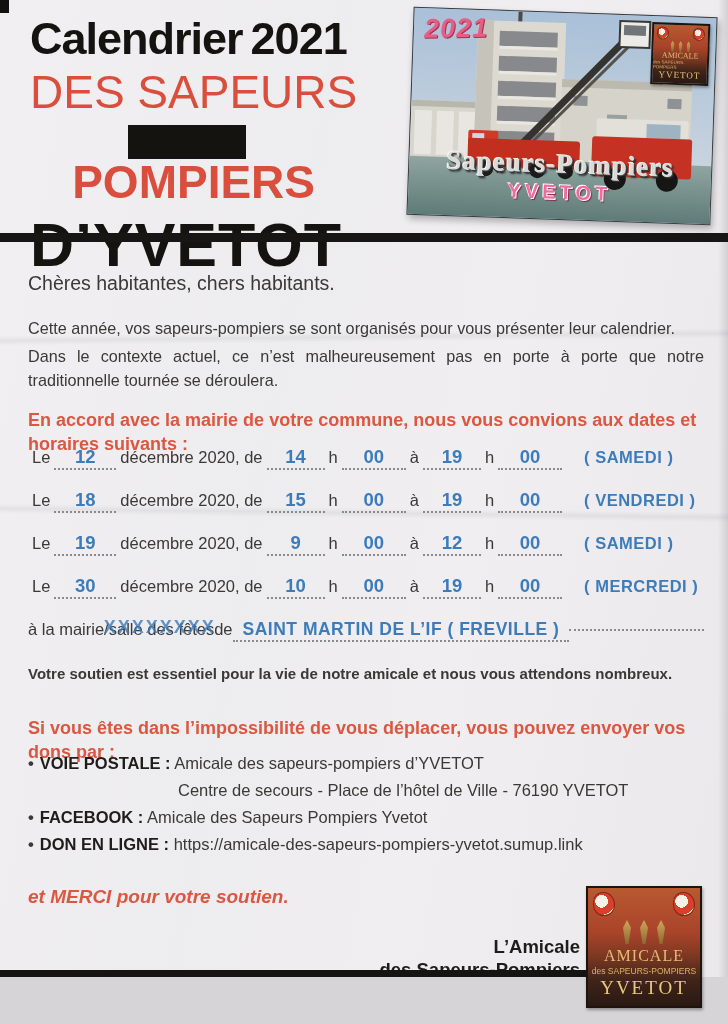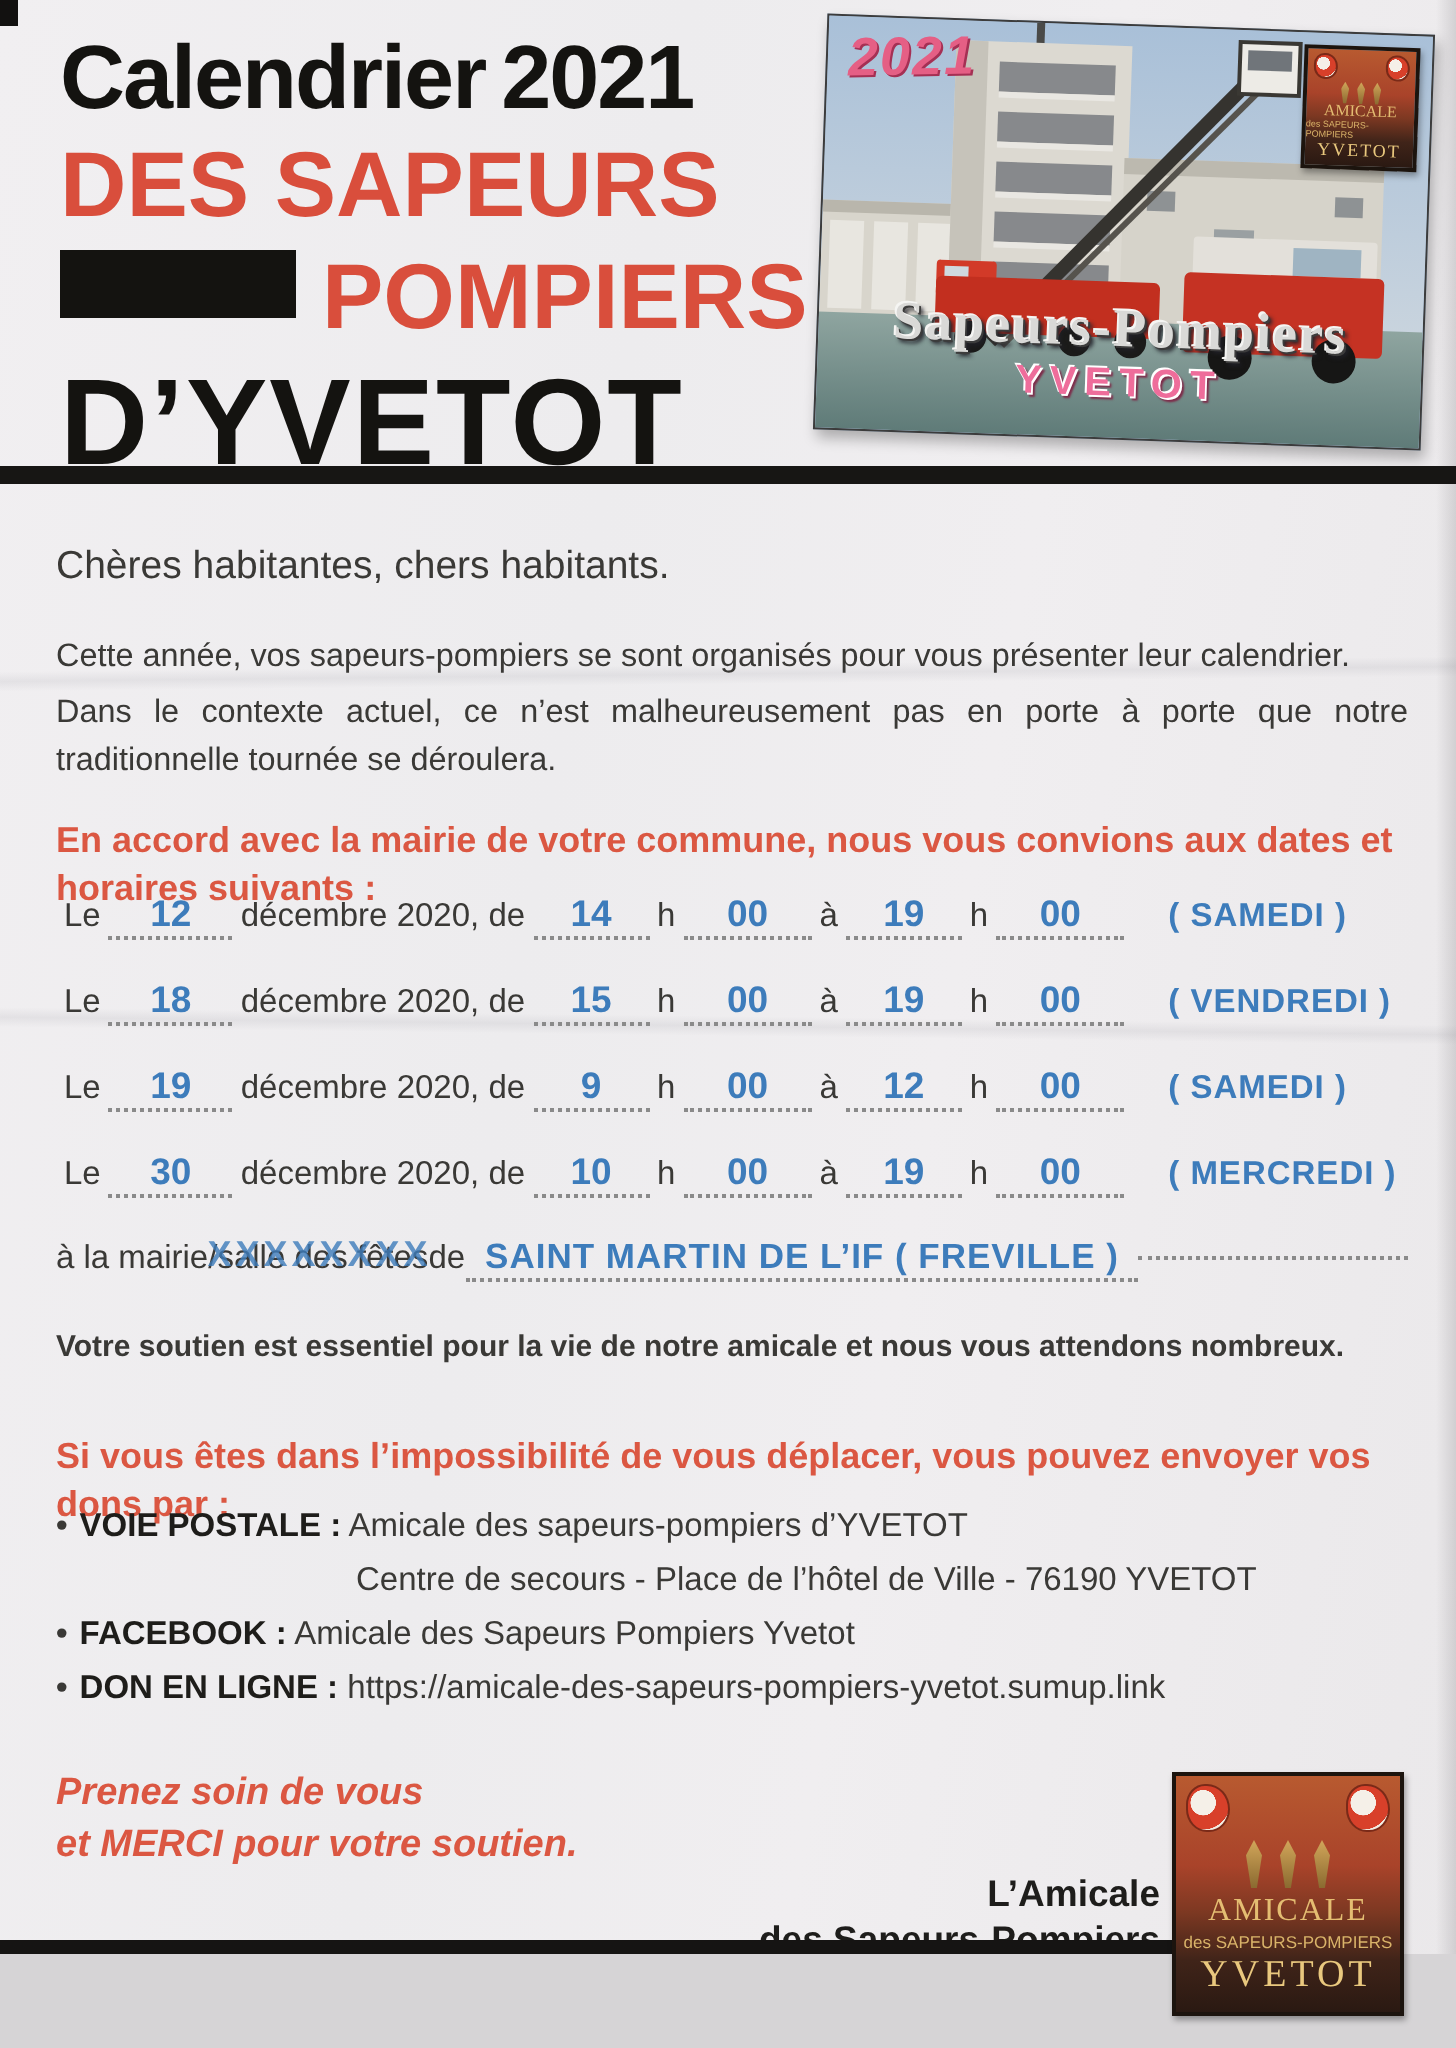--- a/index.html
+++ b/index.html
@@ -17,22 +17,22 @@
   .crease.c1{top:332px;transform:rotate(-.6deg);}
   .crease.c2{top:508px;transform:rotate(.7deg);}
   .scan-foot{position:absolute;left:0;top:977px;width:728px;height:47px;background:#d6d4d6;}
   .footer-line{position:absolute;left:0;top:970px;width:592px;height:7px;background:#151413;}
   .divider{position:absolute;left:0;top:233px;width:728px;height:9px;background:#171614;}
 
   
   .masthead{position:absolute;left:30px;top:16px;line-height:1;}
   .m1{font-size:45px;font-weight:700;color:#141310;letter-spacing:-1px;}
   .m1 .yr{margin-left:8px;}
-  .m2{margin-top:8px;font-size:46px;font-weight:700;color:#d94e3c;letter-spacing:0;}
-  .m3{margin-top:10px;display:flex;}
+  .m2{margin-top:8px;font-size:46px;font-weight:400;color:#d94e3c;letter-spacing:0;}
+  .m3{margin-top:10px;display:flex;align-items:center;flex-direction:column;}
   .black-bar{display:inline-block;width:118px;height:34px;background:#141310;margin-right:13px;}
   .m3 .t{font-size:46px;font-weight:700;color:#d94e3c;}
   .m4{margin-top:10px;font-size:61px;font-weight:700;color:#141310;letter-spacing:1px;}
 
   
   .calendar-photo{position:absolute;left:410px;top:12px;width:302px;height:206px;
     transform:rotate(2deg);transform-origin:center;background:#a9c0d8;
     border:1px solid #3c3c3c;box-shadow:2px 4px 7px rgba(0,0,0,.28);}
   .scene{position:absolute;left:0;top:0;width:100%;height:100%;}
   .photo-year{position:absolute;left:10px;top:4px;font-size:27px;font-weight:700;font-style:italic;
@@ -300,21 +300,20 @@
         <span>Amicale des Sapeurs Pompiers Yvetot</span>
       </div>
       <div class="don-item">
         <span class="don-bullet">•</span><span class="don-label">DON EN LIGNE :</span>
         <span>https://amicale-des-sapeurs-pompiers-yvetot.sumup.link</span>
       </div>
     </div>
   </main>
 
   <div class="closing">
-    <div>Prenez soin de vous</div>
     <div>et MERCI pour votre soutien.</div>
   </div>
 
   <div class="signature">
     <div>L’Amicale</div>
     <div>des Sapeurs-Pompiers</div>
     <div>d’YVETOT</div>
   </div>
 
   <div class="scan-foot"></div>

